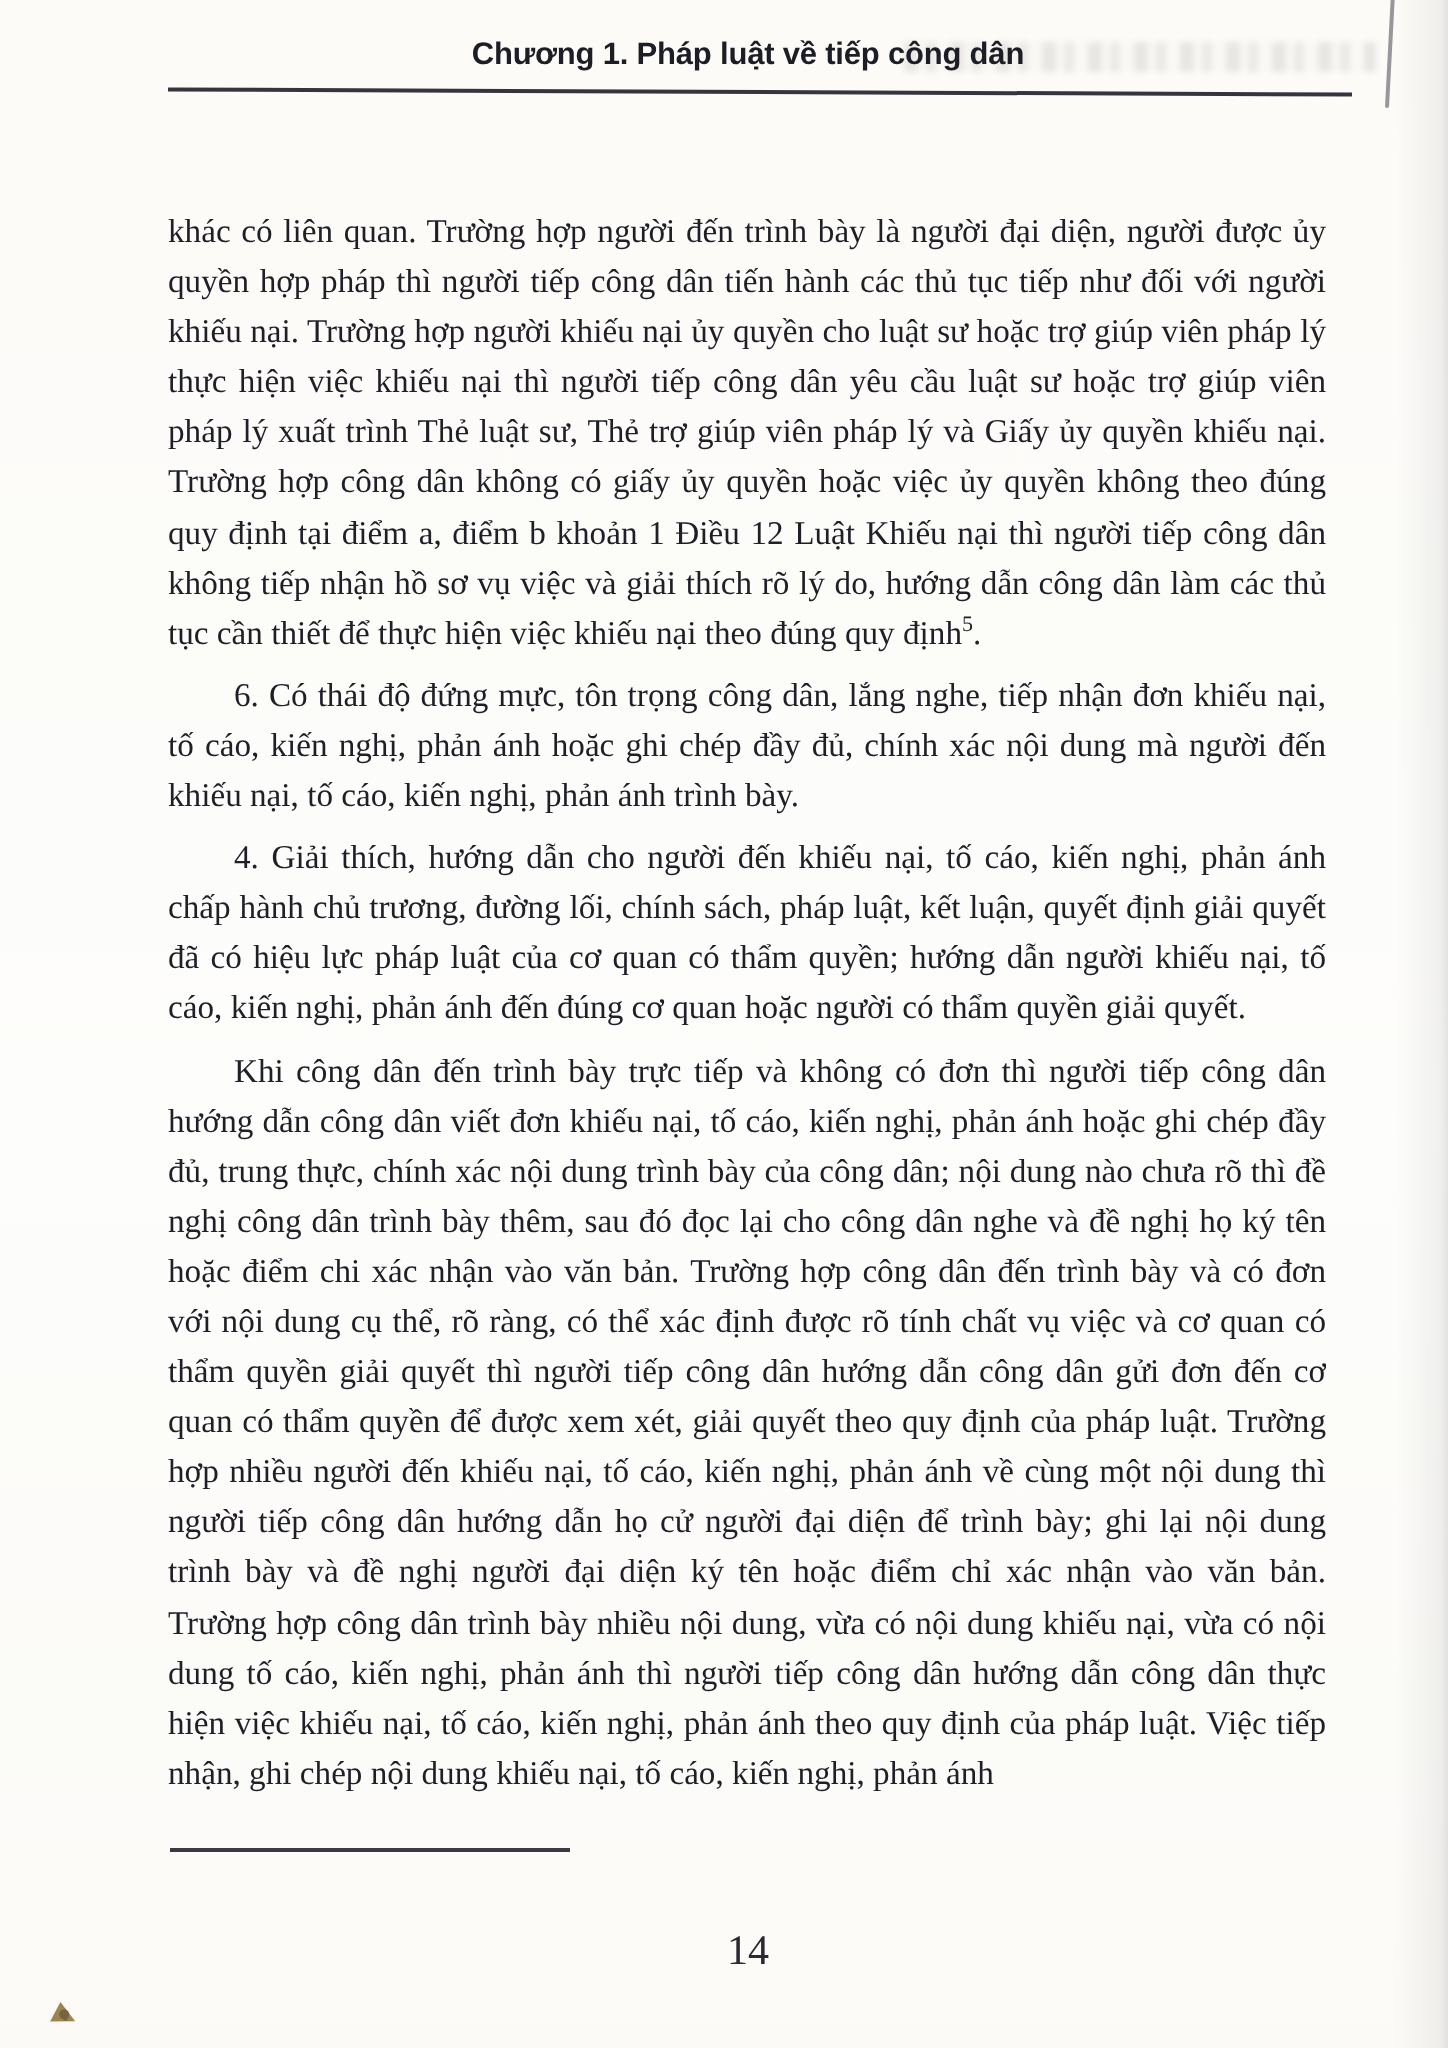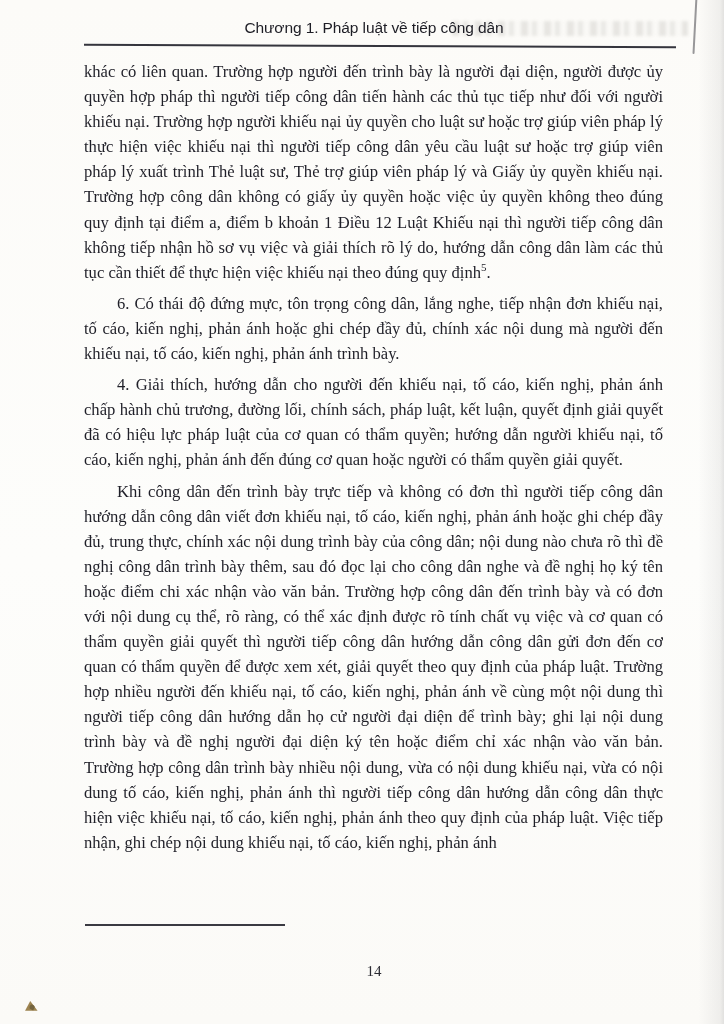--- a/index.html
+++ b/index.html
@@ -21,21 +21,21 @@
     position: absolute; top: 0; right: 0;
     width: 26px; height: 100%;
     background: linear-gradient(90deg, rgba(0,0,0,0) 0%, rgba(90,90,95,0.08) 85%, rgba(90,90,95,0.16) 100%);
     pointer-events: none;
   }
   .running-header {
     position: absolute;
     top: 19px; left: 84px; width: 580px;
     text-align: center;
     font-family: "Liberation Sans", sans-serif;
-    font-weight: normal;
+    font-weight: bold;
     font-size: 15.5px;
     letter-spacing: -0.1px;
     color: #1d1d25;
   }
   .header-rule {
     position: absolute;
     top: 45px; left: 84px; width: 592px; height: 2px;
     background: #35353d;
     transform: rotate(0.25deg);
   }
@@ -61,42 +61,42 @@
   .body-text {
     position: absolute;
     top: 59px; left: 84px; width: 579px; height: 862px;
     overflow: hidden;
     font-size: 16.6px;
     line-height: 25.1px;
     text-align: justify;
     color: #1f1f28;
   }
   .body-text p { margin: 0 0 6px 0; text-indent: 33px; }
-  .body-text p.continued { text-indent: 0; }
+  .body-text p.continued { text-indent: 0; margin-top: 44px; }
   .body-text sup { font-size: 11px; line-height: 0; }
   .footnote-rule {
     position: absolute;
     top: 924px; left: 85px; width: 200px; height: 2px;
     background: #3a3a42;
   }
   .footnote {
     position: absolute;
     top: 931px; left: 84px; width: 585px;
     font-size: 14.2px;
     line-height: 20.5px;
     text-align: justify;
     color: #26262e;
   }
   .footnote sup { font-size: 10px; line-height: 0; }
   .footnote .fn-title { font-style: italic; }
   .page-number {
     position: absolute;
     top: 963px; left: 84px; width: 580px;
     text-align: center;
-    font-size: 15px;
+    font-size: 21px;
     color: #2a2a32;
   }
   
   .smudge-mark {
     position: absolute;
     left: 27px; top: 1003px;
     width: 0; height: 0;
     border-left: 5px solid transparent;
     border-right: 6px solid transparent;
     border-bottom: 11px solid #8d6f33;

